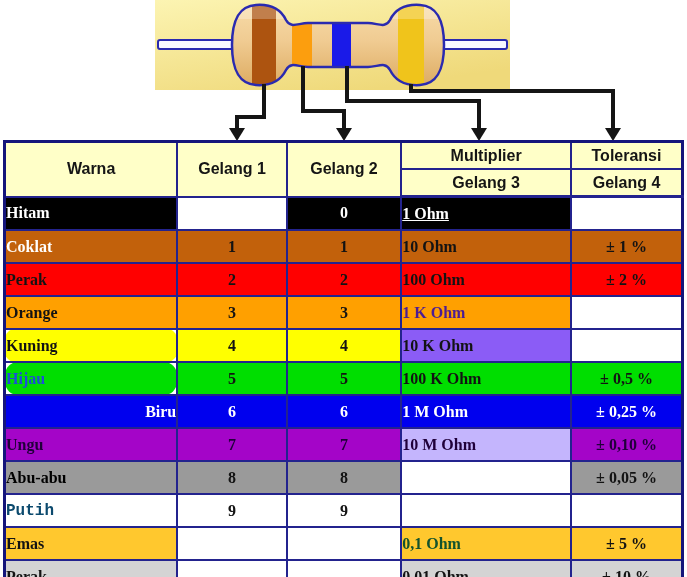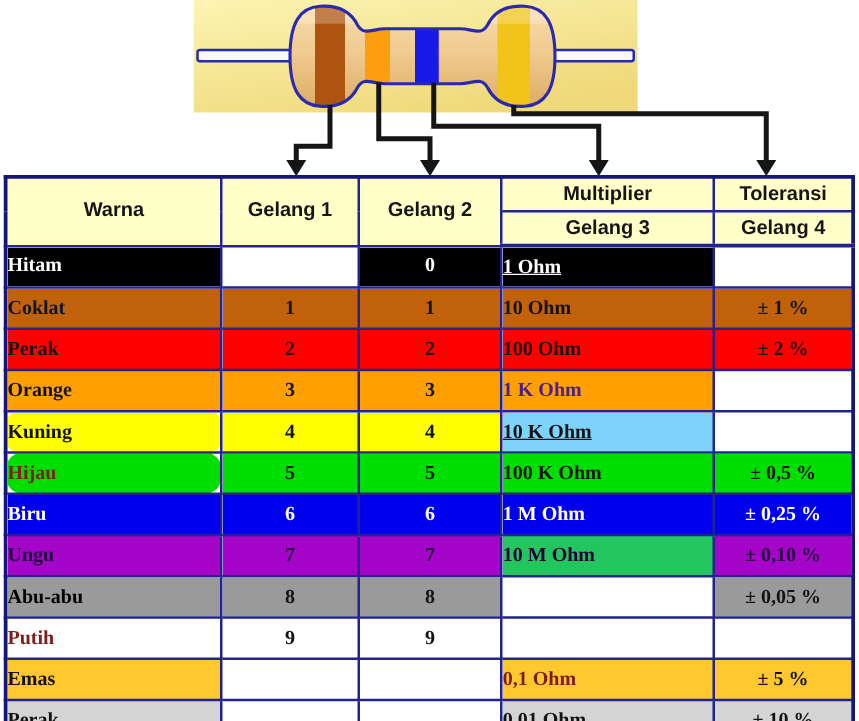--- a/index.html
+++ b/index.html
@@ -102,21 +102,21 @@
     </thead>
     <tbody>
         <tr>
           <td class="c-warna" style="background: rgb(0, 0, 0); color: rgb(255, 255, 255);">Hitam</td>
           <td class="c-num" style="background: rgb(255, 255, 255); color: rgb(255, 255, 255);"></td>
           <td class="c-num" style="background: rgb(0, 0, 0); color: rgb(255, 255, 255);">0</td>
           <td class="c-mult" style="background: rgb(0, 0, 0); color: rgb(255, 255, 255); text-decoration: underline;">1 Ohm</td>
           <td class="c-tol" style="background: rgb(255, 255, 255); color: rgb(255, 255, 255);"></td>
         </tr>
         <tr>
-          <td class="c-warna" style="background: rgb(194, 97, 11); color: #0f172a;">Coklat</td>
+          <td class="c-warna" style="background: rgb(194, 97, 11); color: #ffffff;">Coklat</td>
           <td class="c-num" style="background: rgb(194, 97, 11); color: rgb(19, 19, 19);">1</td>
           <td class="c-num" style="background: rgb(194, 97, 11); color: rgb(19, 19, 19);">1</td>
           <td class="c-mult" style="background: rgb(194, 97, 11); color: rgb(19, 19, 19);">10 Ohm</td>
           <td class="c-tol" style="background: rgb(194, 97, 11); color: rgb(19, 19, 19);">± 1 %</td>
         </tr>
         <tr>
           <td class="c-warna" style="background: rgb(255, 0, 0); color: rgb(19, 19, 19);">Perak</td>
           <td class="c-num" style="background: rgb(255, 0, 0); color: rgb(19, 19, 19);">2</td>
           <td class="c-num" style="background: rgb(255, 0, 0); color: rgb(19, 19, 19);">2</td>
           <td class="c-mult" style="background: rgb(255, 0, 0); color: rgb(19, 19, 19);">100 Ohm</td>
@@ -126,63 +126,63 @@
           <td class="c-warna" style="background: rgb(255, 160, 0); color: rgb(19, 19, 19);">Orange</td>
           <td class="c-num" style="background: rgb(255, 160, 0); color: rgb(19, 19, 19);">3</td>
           <td class="c-num" style="background: rgb(255, 160, 0); color: rgb(19, 19, 19);">3</td>
           <td class="c-mult" style="background: rgb(255, 160, 0); color: #4c1d95;">1 K Ohm</td>
           <td class="c-tol" style="background: rgb(255, 255, 255); color: rgb(19, 19, 19);"></td>
         </tr>
         <tr>
           <td class="c-warna" style="background: rgb(255, 255, 0); color: rgb(19, 19, 19); border-radius: 10px;">Kuning</td>
           <td class="c-num" style="background: rgb(255, 255, 0); color: rgb(19, 19, 19);">4</td>
           <td class="c-num" style="background: rgb(255, 255, 0); color: rgb(19, 19, 19);">4</td>
-          <td class="c-mult" style="background: #7dd3fc; color: rgb(19, 19, 19); text-decoration: underline;">10 K Ohm</td>
+          <td class="c-mult" style="background: #8b5cf6; color: rgb(19, 19, 19);">10 K Ohm</td>
           <td class="c-tol" style="background: rgb(255, 255, 255); color: rgb(19, 19, 19);"></td>
         </tr>
         <tr>
-          <td class="c-warna" style="background: rgb(0, 222, 0); color: #7f1d1d; border-radius: 13px;">Hijau</td>
+          <td class="c-warna" style="background: rgb(0, 222, 0); color: #1d4ed8; border-radius: 13px;">Hijau</td>
           <td class="c-num" style="background: rgb(0, 222, 0); color: rgb(19, 19, 19);">5</td>
           <td class="c-num" style="background: rgb(0, 222, 0); color: rgb(19, 19, 19);">5</td>
           <td class="c-mult" style="background: rgb(0, 222, 0); color: rgb(19, 19, 19);">100 K Ohm</td>
           <td class="c-tol" style="background: rgb(0, 222, 0); color: rgb(19, 19, 19);">± 0,5 %</td>
         </tr>
         <tr>
-          <td class="c-warna" style="background: rgb(0, 0, 238); color: rgb(255, 255, 255);">Biru</td>
+          <td class="c-warna" style="background: rgb(0, 0, 238); color: rgb(255, 255, 255); text-align: right;">Biru</td>
           <td class="c-num" style="background: rgb(0, 0, 238); color: rgb(255, 255, 255);">6</td>
           <td class="c-num" style="background: rgb(0, 0, 238); color: rgb(255, 255, 255);">6</td>
           <td class="c-mult" style="background: rgb(0, 0, 238); color: rgb(255, 255, 255);">1 M Ohm</td>
           <td class="c-tol" style="background: rgb(0, 0, 238); color: rgb(255, 255, 255);">± 0,25 %</td>
         </tr>
         <tr>
           <td class="c-warna" style="background: rgb(164, 5, 200); color: rgb(32, 0, 58);">Ungu</td>
           <td class="c-num" style="background: rgb(164, 5, 200); color: rgb(32, 0, 58);">7</td>
           <td class="c-num" style="background: rgb(164, 5, 200); color: rgb(32, 0, 58);">7</td>
-          <td class="c-mult" style="background: #22c55e; color: rgb(32, 0, 58); font-family: Liberation Serif, serif;">10 M Ohm</td>
+          <td class="c-mult" style="background: #c4b5fd; color: rgb(32, 0, 58); font-family: Liberation Serif, serif;">10 M Ohm</td>
           <td class="c-tol" style="background: rgb(164, 5, 200); color: rgb(32, 0, 58);">± 0,10 %</td>
         </tr>
         <tr>
           <td class="c-warna" style="background: rgb(154, 154, 154); color: #000000;">Abu-abu</td>
           <td class="c-num" style="background: rgb(154, 154, 154); color: rgb(19, 19, 19);">8</td>
           <td class="c-num" style="background: rgb(154, 154, 154); color: rgb(19, 19, 19);">8</td>
           <td class="c-mult" style="background: rgb(255, 255, 255); color: rgb(19, 19, 19);"></td>
           <td class="c-tol" style="background: rgb(154, 154, 154); color: rgb(19, 19, 19);">± 0,05 %</td>
         </tr>
         <tr>
-          <td class="c-warna" style="background: rgb(255, 255, 255); color: #7f1d1d;">Putih</td>
+          <td class="c-warna" style="background: rgb(255, 255, 255); color: #0c4a6e; font-family: Liberation Mono, monospace;">Putih</td>
           <td class="c-num" style="background: rgb(255, 255, 255); color: rgb(19, 19, 19);">9</td>
           <td class="c-num" style="background: rgb(255, 255, 255); color: rgb(19, 19, 19);">9</td>
           <td class="c-mult" style="background: rgb(255, 255, 255); color: rgb(19, 19, 19);"></td>
           <td class="c-tol" style="background: rgb(255, 255, 255); color: rgb(19, 19, 19);"></td>
         </tr>
         <tr>
           <td class="c-warna" style="background: rgb(255, 200, 46); color: rgb(19, 19, 19);">Emas</td>
           <td class="c-num" style="background: rgb(255, 255, 255); color: rgb(19, 19, 19);"></td>
           <td class="c-num" style="background: rgb(255, 255, 255); color: rgb(19, 19, 19);"></td>
-          <td class="c-mult" style="background: rgb(255, 200, 46); color: #7f1d1d;">0,1 Ohm</td>
+          <td class="c-mult" style="background: rgb(255, 200, 46); color: #14532d;">0,1 Ohm</td>
           <td class="c-tol" style="background: rgb(255, 200, 46); color: rgb(19, 19, 19);">± 5 %</td>
         </tr>
         <tr>
           <td class="c-warna" style="background: rgb(212, 212, 212); color: rgb(19, 19, 19);">Perak</td>
           <td class="c-num" style="background: rgb(255, 255, 255); color: rgb(19, 19, 19);"></td>
           <td class="c-num" style="background: rgb(255, 255, 255); color: rgb(19, 19, 19);"></td>
           <td class="c-mult" style="background: rgb(212, 212, 212); color: rgb(19, 19, 19);">0,01 Ohm</td>
           <td class="c-tol" style="background: rgb(212, 212, 212); color: rgb(19, 19, 19);">± 10 %</td>
         </tr>
       </tbody>

